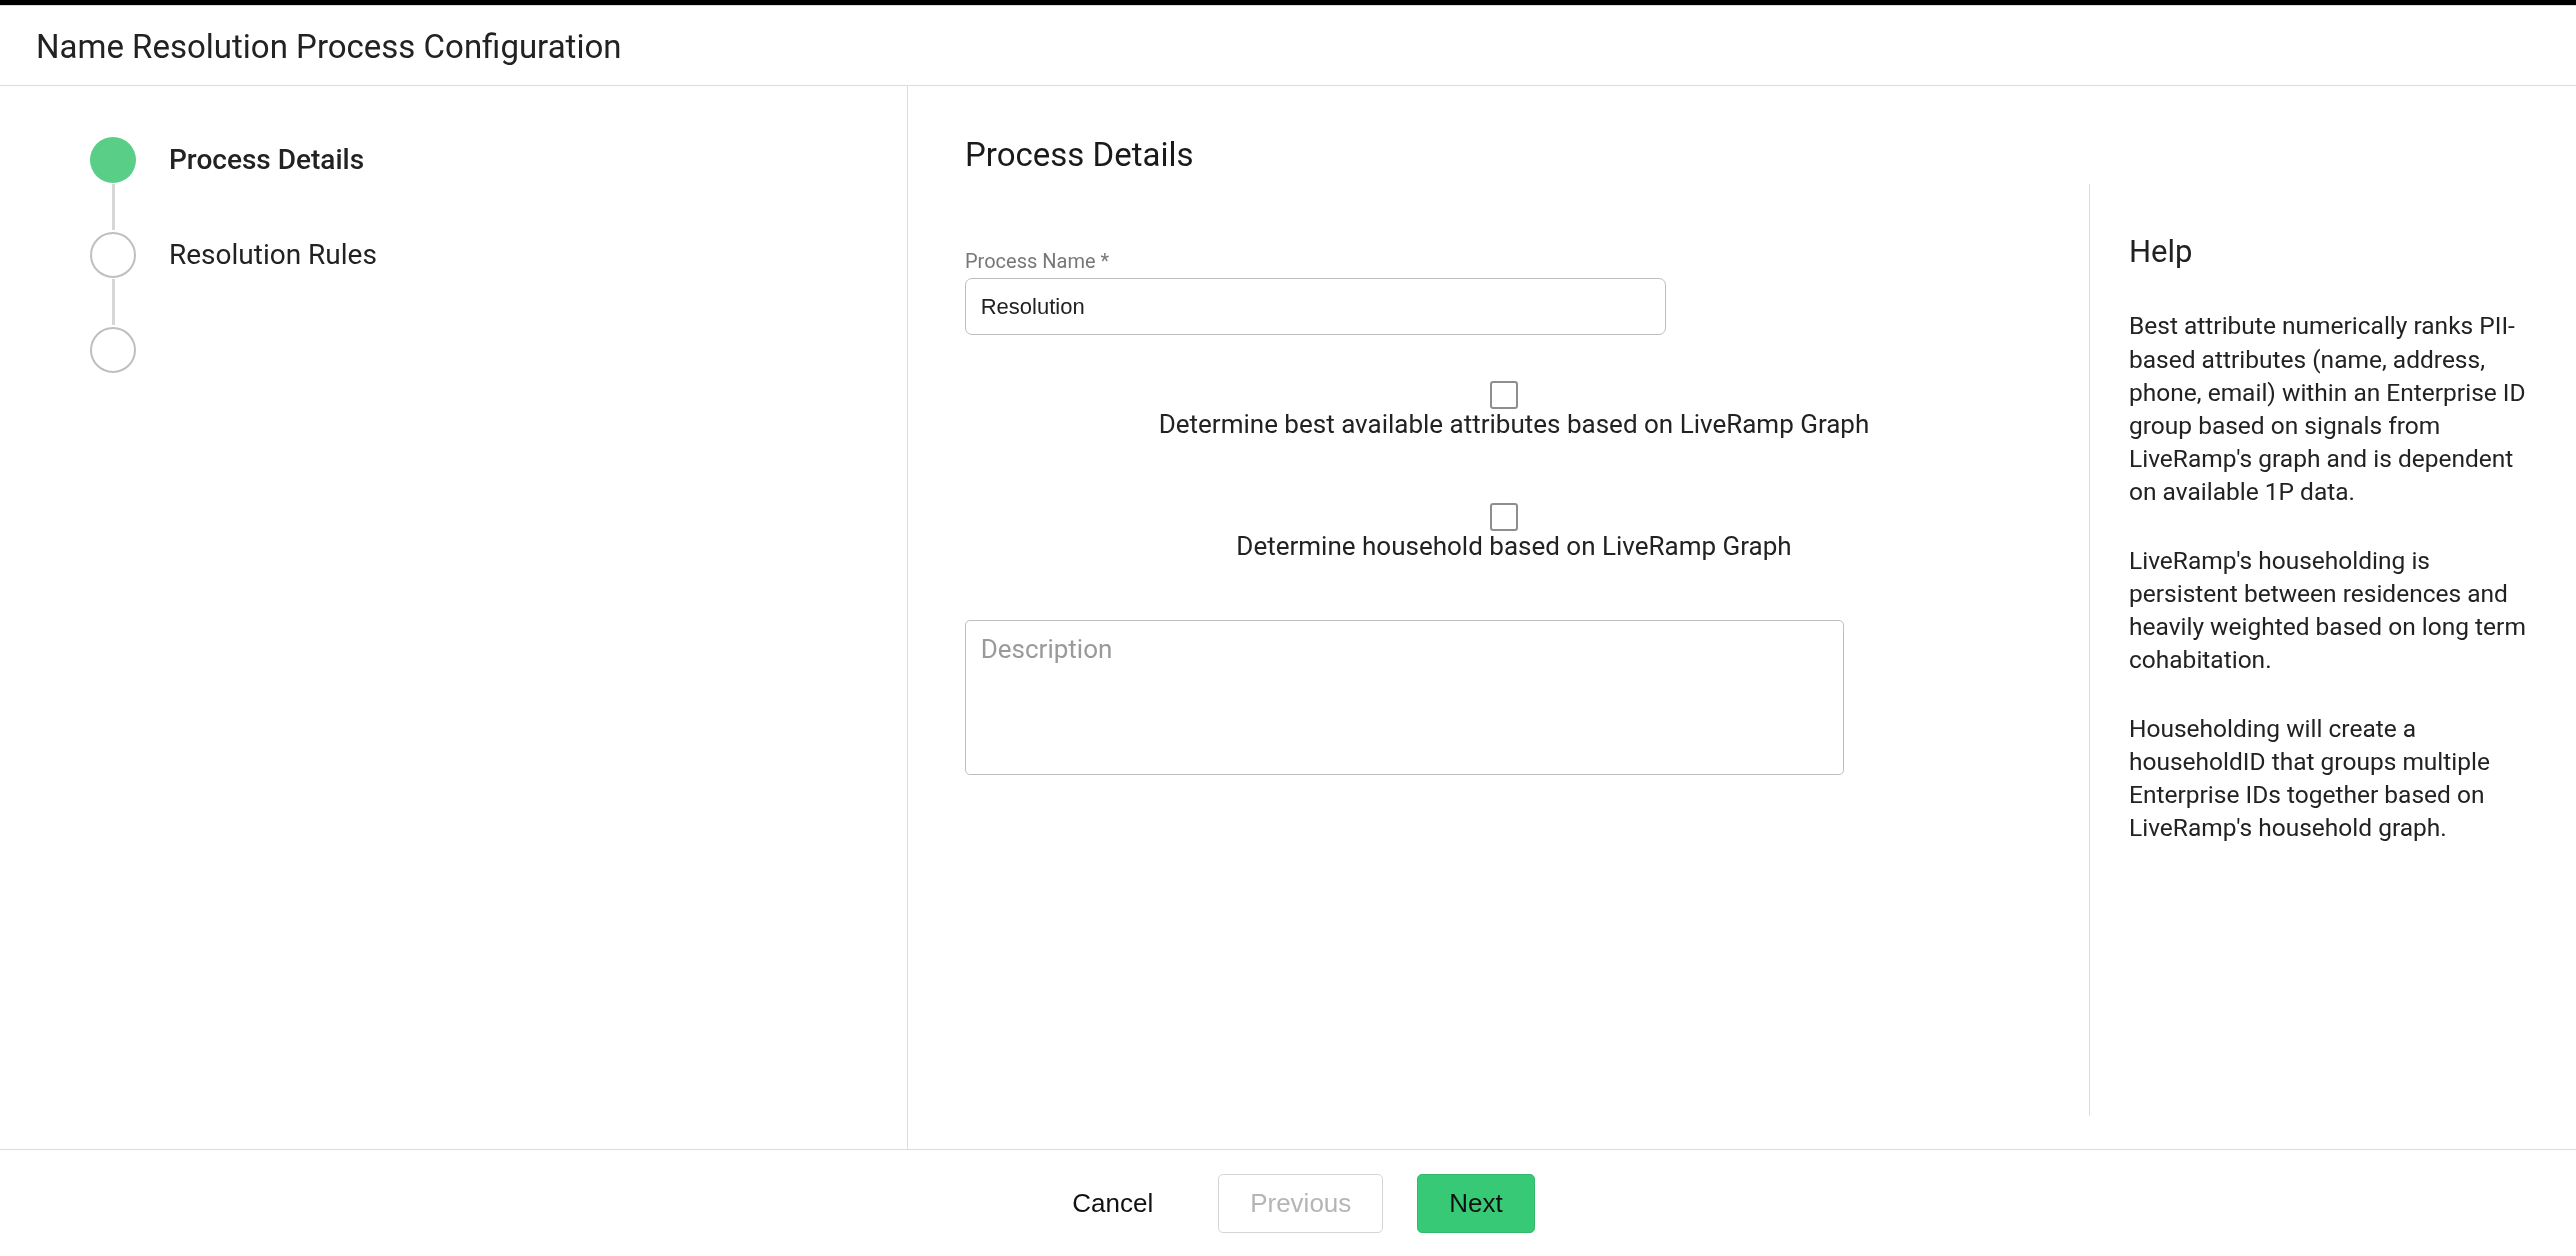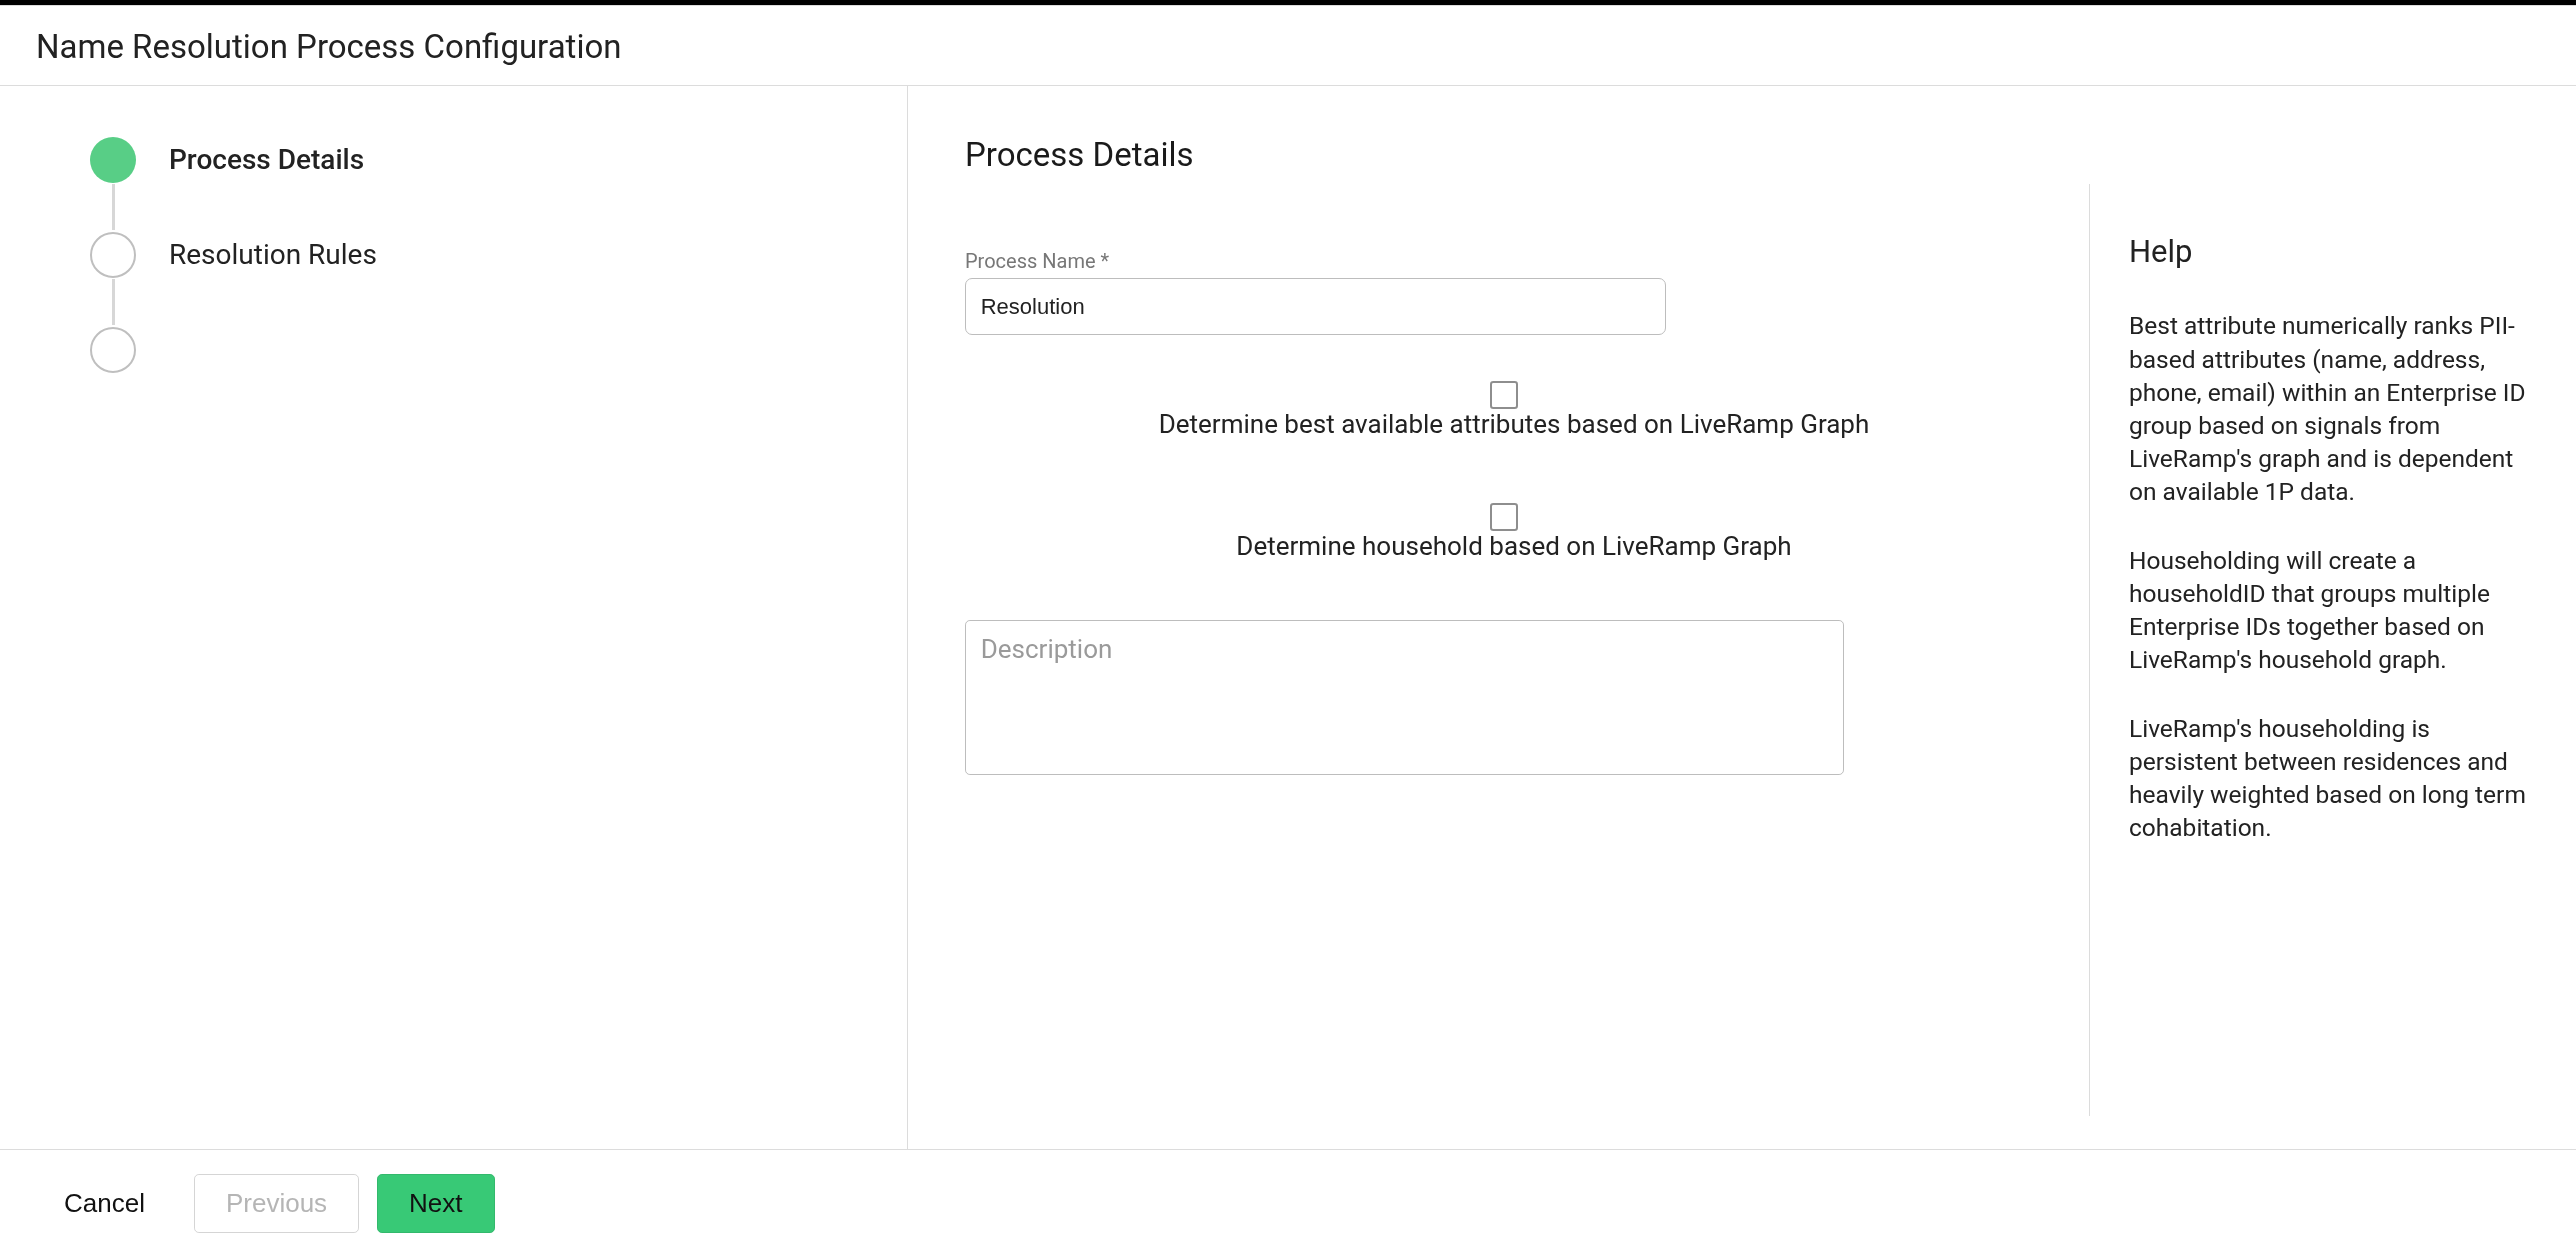--- a/index.html
+++ b/index.html
@@ -24,21 +24,21 @@
   .text-input { width: 701px; height: 57px; border: 0.8px solid #bdbdbd; border-radius: 7px; padding: 0 14.7px; font-size: 22px; color: #222; background: #fff; }
   .checkbox-row { display: flex; flex-direction: column; align-items: center; margin-top: 46px; margin-left: 31px; }
   .checkbox-row + .checkbox-row-gap { margin-top: 39px; }
   .cb { width: 28px; height: 28px; border: 2.5px solid #8e8e8e; border-radius: 3.3px; margin-right: 19.6px; flex: 0 0 auto; background: #fff; cursor: pointer; }
   .cb-label { font-size: 26px; color: #222; }
   .textarea { width: 879px; height: 155px; border: 0.8px solid #bdbdbd; border-radius: 4.9px; padding: 13px 14.7px; font-size: 26px; color: #222; background: #fff; resize: none; margin-top: 59px; font-family: inherit; }
   .textarea::placeholder { color: #9a9a9a; }
   .help-col { width: 487px; border-left: 0.8px solid #dcdcdc; padding: 49px 39px 33px 39px; margin-top: 98px; margin-bottom: 33px; }
   .help-col h3 { font-size: 31px; font-weight: 400; color: #222; margin-bottom: 39px; }
   .help-col p { font-size: 24.5px; line-height: 1.35; color: #222; margin-bottom: 36px; }
-  .footer { width: 100%; height: 106px; display: flex; flex-direction: row; align-items: center; justify-content: flex-start; padding: 0 33px; gap: 18px; }
+  .footer { width: 100%; height: 106px; display: flex; flex-direction: row; align-items: center; justify-content: center; padding: 0 33px; gap: 34px; }
   .btn { height: 59px; border-radius: 4.9px; padding: 0 31px; font-size: 26px; cursor: pointer; display: inline-flex; align-items: center; justify-content: center; border: none; background: transparent; }
   .btn-text { color: #111; font-weight: 500; }
   .btn-outline { border: 0.8px solid #d5d5d5; color: #b5b5b5; background: #fff; }
   .btn-primary { background: #38c976; color: #111; font-weight: 500; border: 0.8px solid #33b96c; }
 </style>
 </head>
 <body>
 
 <div class="page">
   <div class="topbar-dark"></div>
@@ -82,22 +82,22 @@
           <div class="cb"></div>
           <div class="cb-label">Determine household based on LiveRamp Graph</div>
         </div>
 
         <textarea class="textarea" placeholder="Description" style=""></textarea>
       </div>
 
       <div class="help-col">
         <h3>Help</h3>
         <p>Best attribute numerically ranks PII-based attributes (name, address, phone, email) within an Enterprise ID group based on signals from LiveRamp's graph and is dependent on available 1P data.</p>
+        <p>LiveRamp's householding is persistent between residences and heavily weighted based on long term cohabitation.</p>
         <p>Householding will create a householdID that groups multiple Enterprise IDs together based on LiveRamp's household graph.</p>
-        <p>LiveRamp's householding is persistent between residences and heavily weighted based on long term cohabitation.</p>
       </div>
 
     </div>
   </div>
 
   <div class="footer">
     <button class="btn btn-text">Cancel</button>
     <button class="btn btn-outline">Previous</button>
     <button class="btn btn-primary">Next</button>
   </div>

